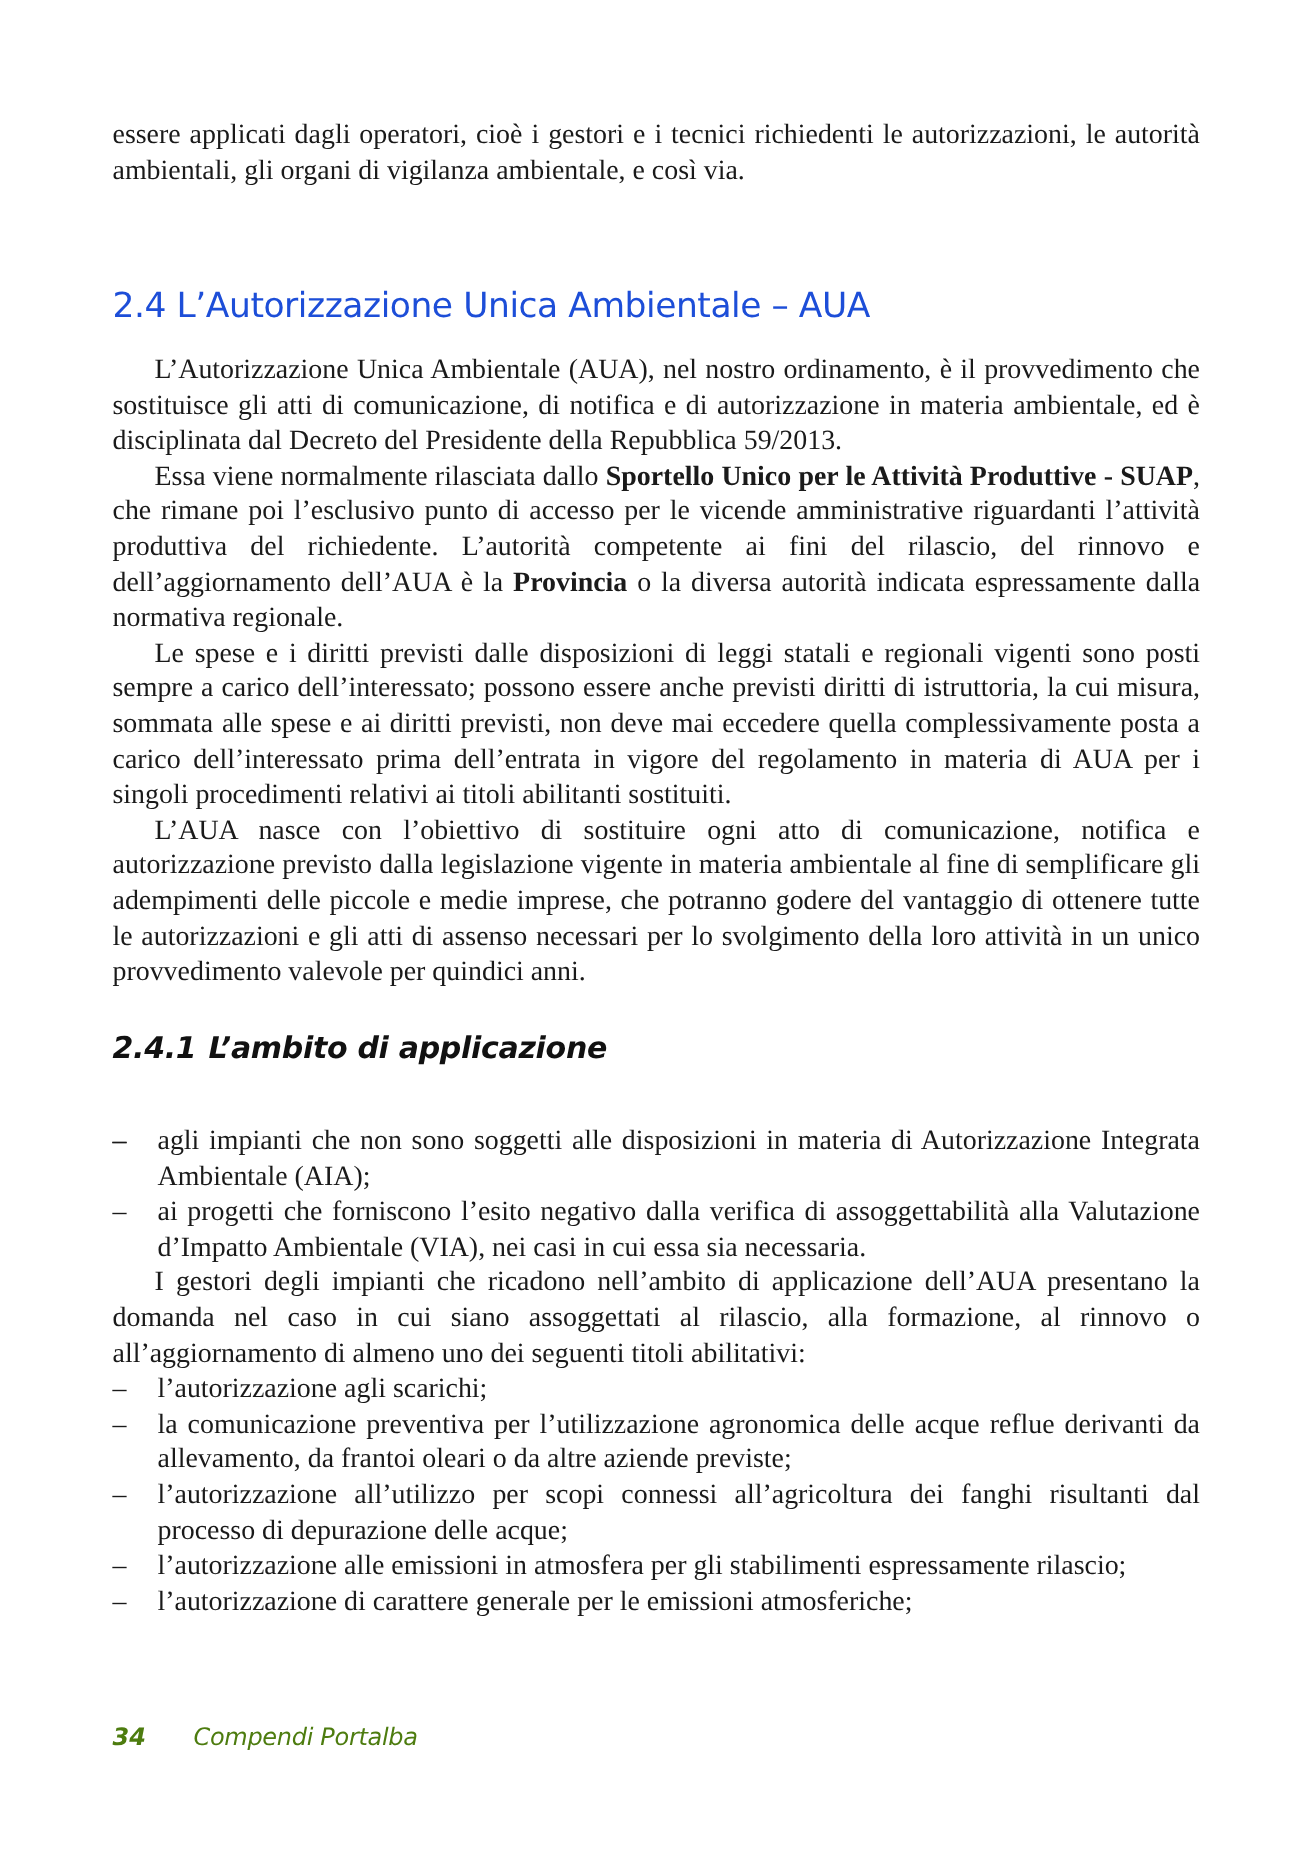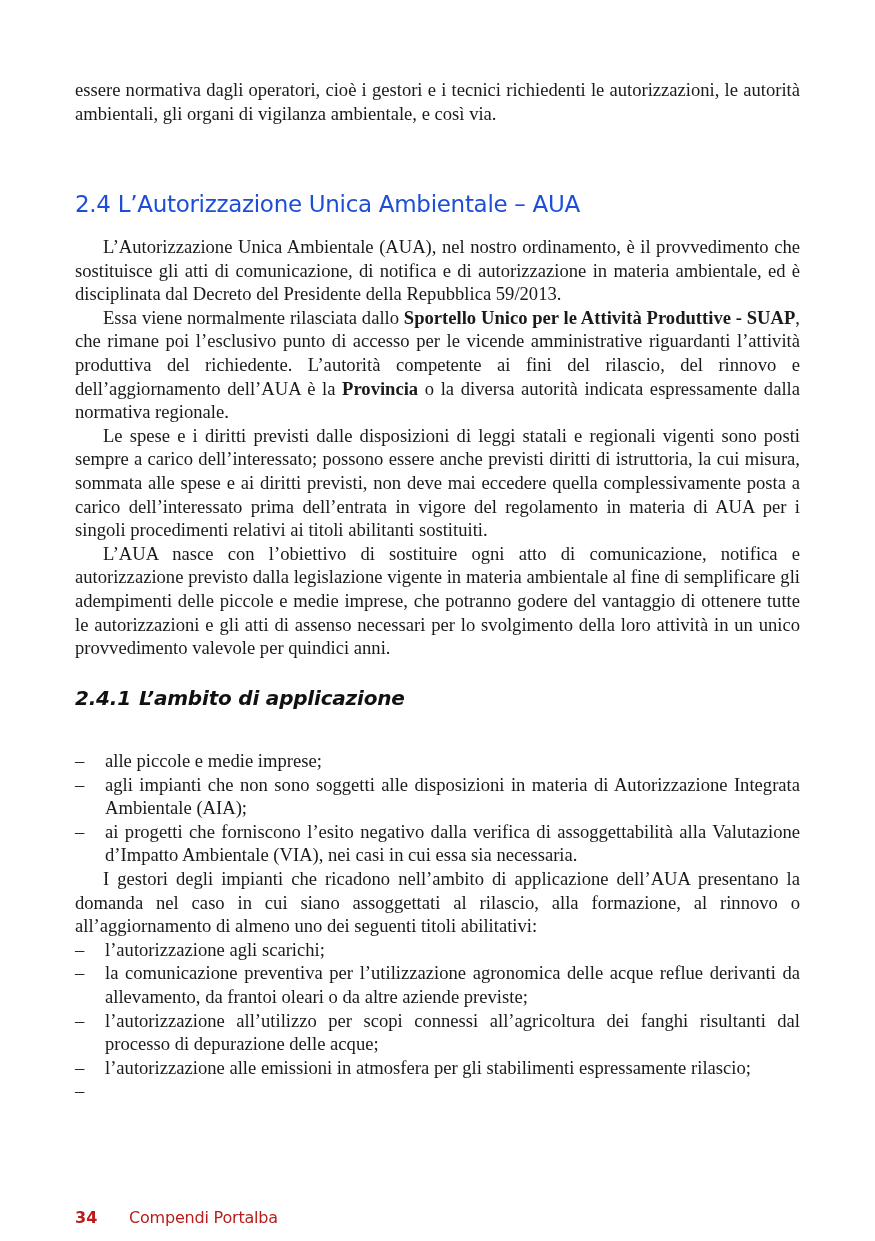--- a/index.html
+++ b/index.html
@@ -76,67 +76,68 @@
       text-align: justify;
     }
     ul.dash li .dash-mark {
       position: absolute;
       left: 0;
       top: 0;
     }
     .footer {
       position: absolute;
       left: 75px;
-      top: 1208px;
+      top: 1148px;
       font-family: "DejaVu Sans", "Liberation Sans", sans-serif;
       font-size: 16px;
-      color: #b91c1c;
+      color: #4d7c0f;
+      font-style: italic;
     }
     .footer .page-num {
       font-weight: bold;
       display: inline-block;
       width: 54px;
     }
     .footer .book-title {
       font-weight: normal;
       letter-spacing: -0.2px;
     }
   </style>
 </head>
 <body>
 
 <div class="page">
 
   <div class="block section-intro">
-    <p class="body-text">essere normativa dagli operatori, cioè i gestori e i tecnici richiedenti le autorizzazioni, le autorità ambientali, gli organi di vigilanza ambientale, e così via.</p>
+    <p class="body-text">essere applicati dagli operatori, cioè i gestori e i tecnici richiedenti le autorizzazioni, le autorità ambientali, gli organi di vigilanza ambientale, e così via.</p>
   </div>
 
   <h2 class="h2">2.4 L’Autorizzazione Unica Ambientale – AUA</h2>
 
   <div class="block section-aua">
     <p class="body-text indent">L’Autorizzazione Unica Ambientale (AUA), nel nostro ordinamento, è il provvedimento che sostituisce gli atti di comunicazione, di notifica e di autorizzazione in materia ambientale, ed è disciplinata dal Decreto del Presidente della Repubblica 59/2013.</p>
     <p class="body-text indent"><span>Essa viene normalmente rilasciata dallo </span><b>Sportello Unico per le Attività Produttive - SUAP</b><span>, che rimane poi l’esclusivo punto di accesso per le vicende amministrative riguardanti l’attività produttiva del richiedente. L’autorità competente ai fini del rilascio, del rinnovo e dell’aggiornamento dell’AUA è la </span><b>Provincia</b><span> o la diversa autorità indicata espressamente dalla normativa regionale.</span></p>
     <p class="body-text indent">Le spese e i diritti previsti dalle disposizioni di leggi statali e regionali vigenti sono posti sempre a carico dell’interessato; possono essere anche previsti diritti di istruttoria, la cui misura, sommata alle spese e ai diritti previsti, non deve mai eccedere quella complessivamente posta a carico dell’interessato prima dell’entrata in vigore del regolamento in materia di AUA per i singoli procedimenti relativi ai titoli abilitanti sostituiti.</p>
     <p class="body-text indent">L’AUA nasce con l’obiettivo di sostituire ogni atto di comunicazione, notifica e autorizzazione previsto dalla legislazione vigente in materia ambientale al fine di semplificare gli adempimenti delle piccole e medie imprese, che potranno godere del vantaggio di ottenere tutte le autorizzazioni e gli atti di assenso necessari per lo svolgimento della loro attività in un unico provvedimento valevole per quindici anni.</p>
   </div>
 
   <h3 class="h3"><span class="num">2.4.1</span><span>L’ambito di applicazione</span></h3>
 
   <div class="block section-scope">
     <ul class="dash">
-      <li><span class="dash-mark">–</span><span>alle piccole e medie imprese;</span></li>
+      <li><span class="dash-mark">–</span></li>
       <li><span class="dash-mark">–</span><span>agli impianti che non sono soggetti alle disposizioni in materia di Autorizzazione Integrata Ambientale (AIA);</span></li>
       <li><span class="dash-mark">–</span><span>ai progetti che forniscono l’esito negativo dalla verifica di assoggettabilità alla Valutazione d’Impatto Ambientale (VIA), nei casi in cui essa sia necessaria.</span></li>
     </ul>
     <p class="body-text indent">I gestori degli impianti che ricadono nell’ambito di applicazione dell’AUA presentano la domanda nel caso in cui siano assoggettati al rilascio, alla formazione, al rinnovo o all’aggiornamento di almeno uno dei seguenti titoli abilitativi:</p>
     <ul class="dash">
       <li><span class="dash-mark">–</span><span>l’autorizzazione agli scarichi;</span></li>
       <li><span class="dash-mark">–</span><span>la comunicazione preventiva per l’utilizzazione agronomica delle acque reflue derivanti da allevamento, da frantoi oleari o da altre aziende previste;</span></li>
       <li><span class="dash-mark">–</span><span>l’autorizzazione all’utilizzo per scopi connessi all’agricoltura dei fanghi risultanti dal processo di depurazione delle acque;</span></li>
       <li><span class="dash-mark">–</span><span>l’autorizzazione alle emissioni in atmosfera per gli stabilimenti espressamente rilascio;</span></li>
-      <li><span class="dash-mark">–</span></li>
+      <li><span class="dash-mark">–</span><span>l’autorizzazione di carattere generale per le emissioni atmosferiche;</span></li>
     </ul>
   </div>
 </div>
 
 <div class="footer">
   <span class="page-num">34</span><span class="book-title">Compendi Portalba</span>
 </div>
 
 </body></html>

